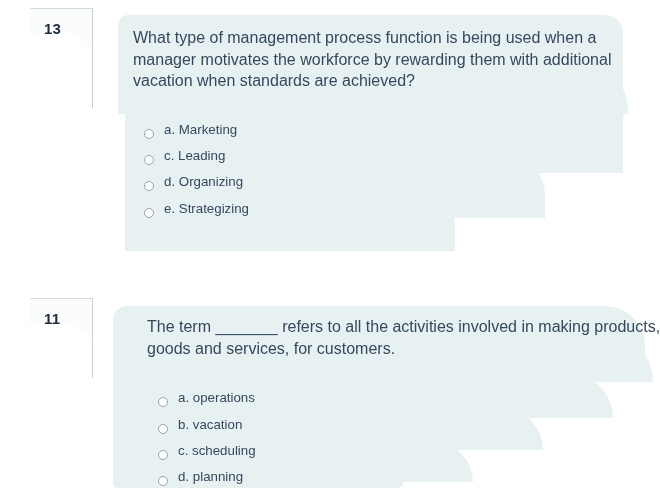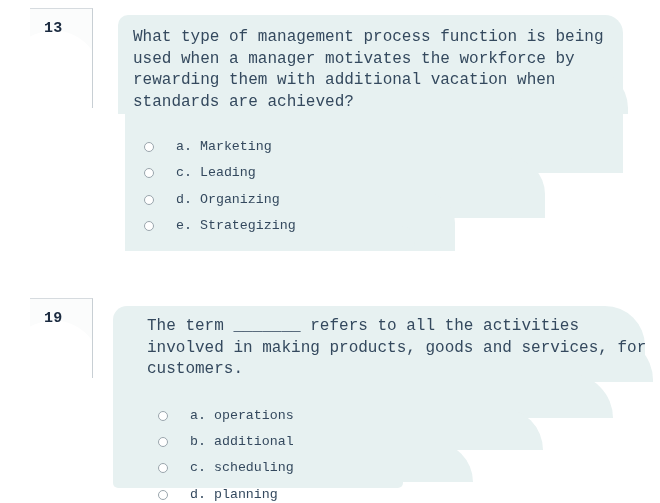--- a/index.html
+++ b/index.html
@@ -14,21 +14,20 @@
     font-family: "Liberation Sans", sans-serif;
     color: #34495e;
     overflow: hidden;
     position: relative;
   }
 
   #page {
     position: relative;
     width: 620px;
     height: 503px;
-    font-family: Liberation Mono, monospace;
   }
 
   
   .question-block {
     position: absolute;
     left: 0;
     width: 660px;
   }
 
   
@@ -76,24 +75,23 @@
     font-size: 16px;
     line-height: 21.5px;
     color: #34495e;
     width: 500px;
   }
   .options {
     margin-top: 21px;
   }
   .option {
     display: flex;
-    align-items: center;
+    align-items: flex-end;
     height: 26.3px;
     padding-left: 11px;
-    gap: 12px;
   }
   .radio {
     width: 10px;
     height: 10px;
     border: 1.2px solid #9aa6ad;
     border-radius: 50%;
     background: #ffffff;
     box-sizing: border-box;
     flex: 0 0 auto;
   }
@@ -155,33 +153,33 @@
       <div class="highlight" style="left:113px; top:10px; width:532px; height:50px; border-radius:14px 40px 0 0;"></div>
       <div class="highlight" style="left:113px; top:40px; width:540px; height:46px; border-radius:0 44px 0 0;"></div>
       <div class="highlight" style="left:113px; top:78px; width:500px; height:44px; border-radius:0 54px 0 0;"></div>
       <div class="highlight" style="left:113px; top:112px; width:430px; height:42px; border-radius:0 50px 0 0;"></div>
       <div class="highlight" style="left:113px; top:146px; width:360px; height:40px; border-radius:0 46px 0 0;"></div>
       <div class="highlight" style="left:113px; top:176px; width:290px; height:16px; border-radius:0 26px 12px 12px;"></div>
     </div>
 
     <div class="qnum-card" style="left:30px; top:2px; height:80px;">
       <div class="fold"></div>
-      <div class="qnum-text">19</div>
+      <div class="qnum-text">11</div>
     </div>
 
     <div class="qcontent" style="left:147px; top:20px;">
       <div class="qtext" style="width:515px;">The term _______ refers to all the activities involved in making products, goods and services, for customers.</div>
       <div class="options" style="margin-top:22px;">
         <div class="option">
           <span class="radio"></span>
           <span class="option-label">a. operations</span>
         </div>
         <div class="option">
           <span class="radio"></span>
-          <span class="option-label">b. additional</span>
+          <span class="option-label">b. vacation</span>
         </div>
         <div class="option">
           <span class="radio"></span>
           <span class="option-label">c. scheduling</span>
         </div>
         <div class="option">
           <span class="radio"></span>
           <span class="option-label">d. planning</span>
         </div>
       </div>

